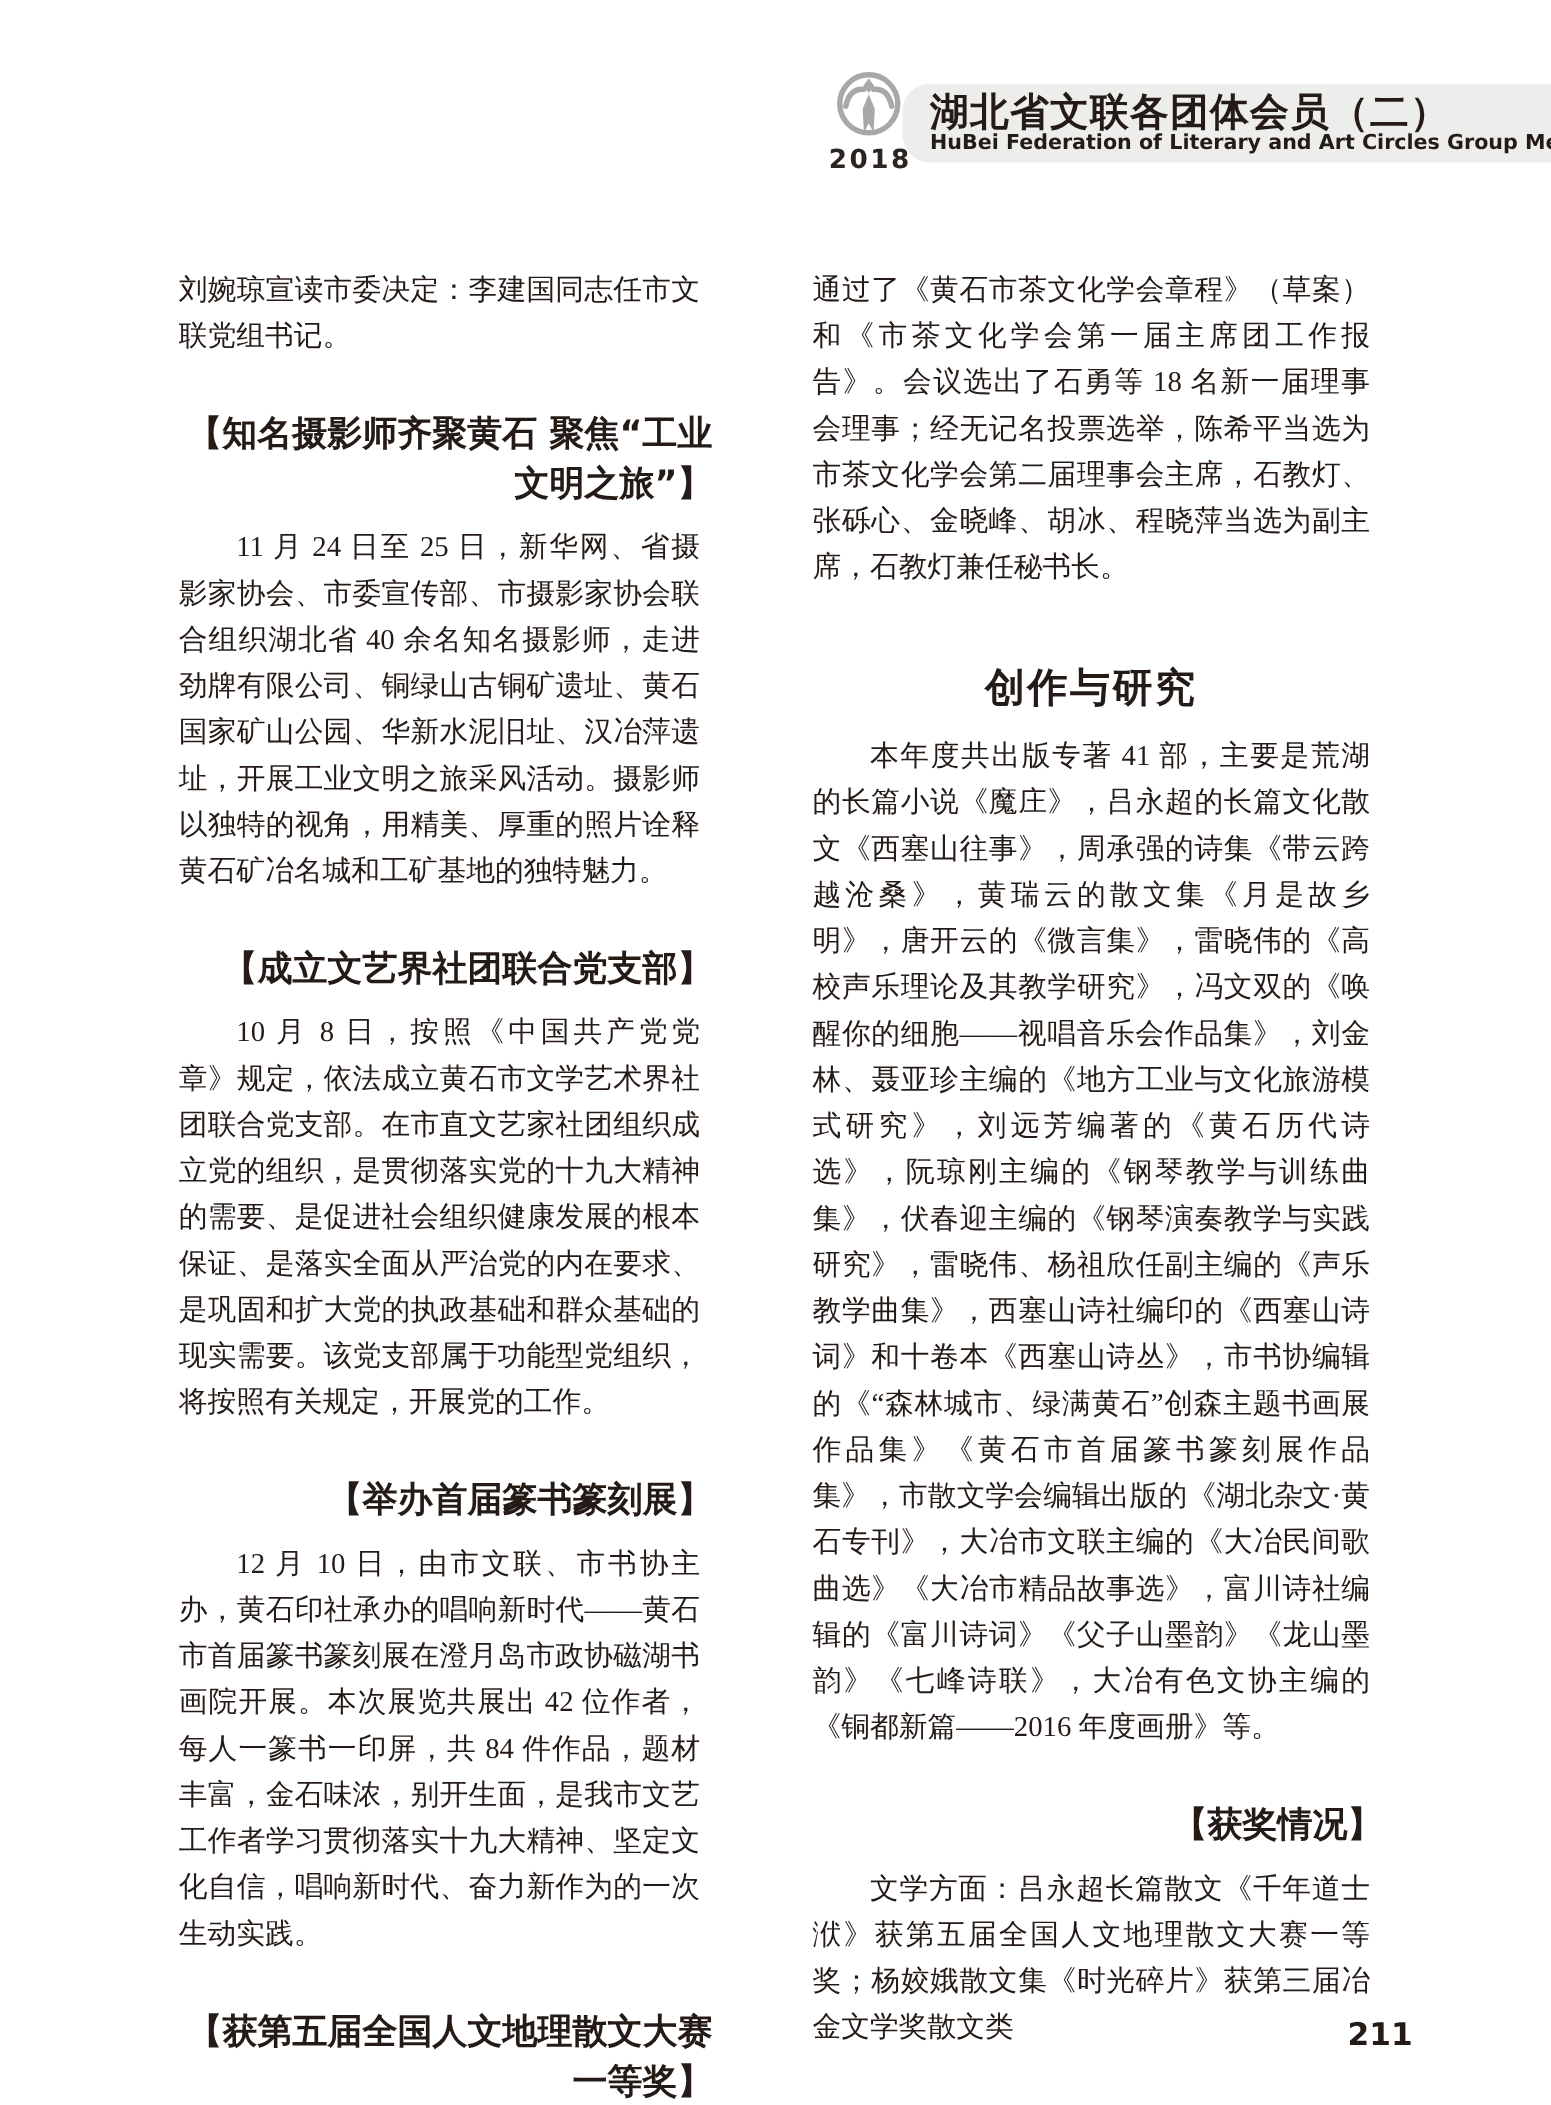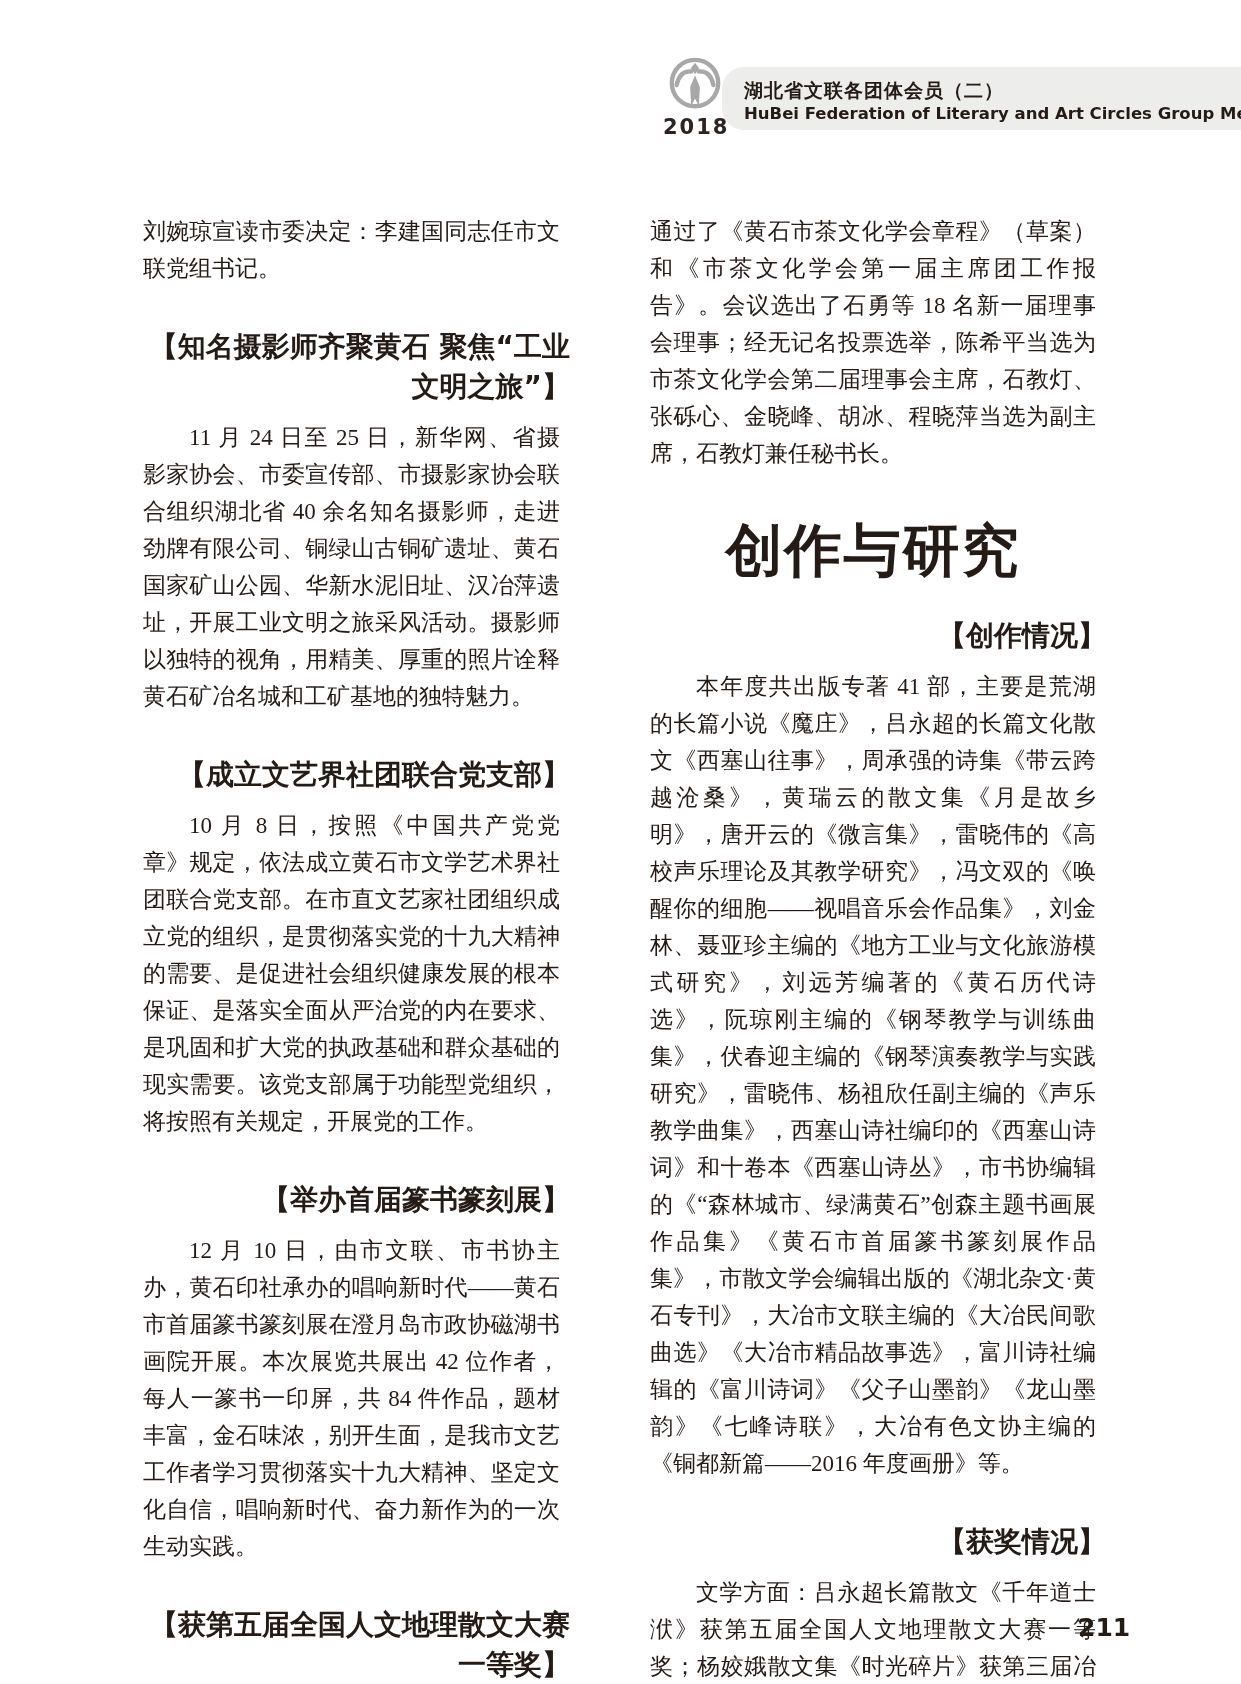--- a/index.html
+++ b/index.html
@@ -21,21 +21,21 @@
     width: 519px;
     height: 63px;
     background: #ededec;
     border-radius: 22px 0 0 22px;
     box-sizing: border-box;
     padding: 9px 0 0 22px;
   }
   .header-title-cn {
     font-family: "DejaVu Sans", sans-serif;
     font-weight: bold;
-    font-size: 19px;
+    font-size: 31px;
     line-height: 28px;
     color: #241b16;
     letter-spacing: 1px;
     white-space: nowrap;
   }
   .header-title-en {
     font-family: "DejaVu Sans", sans-serif;
     font-weight: bold;
     font-size: 16.5px;
     line-height: 20px;
@@ -81,21 +81,21 @@
     font-size: 28px;
     line-height: 40px;
     color: #241b16;
     text-align: right;
   }
 
   .section-title {
     margin: 52px 0 0 0;
     font-family: "DejaVu Sans", sans-serif;
     font-weight: bold;
-    font-size: 57px;
+    font-size: 32px;
     line-height: 52px;
     text-align: center;
     color: #241b16;
     letter-spacing: 2px;
   }
 
   
   .page-number {
     position: absolute;
     left: 1078px;
@@ -138,21 +138,20 @@
     <p class="body-para indent">10 月 8 日，按照《中国共产党党章》规定，依法成立黄石市文学艺术界社团联合党支部。在市直文艺家社团组织成立党的组织，是贯彻落实党的十九大精神的需要、是促进社会组织健康发展的根本保证、是落实全面从严治党的内在要求、是巩固和扩大党的执政基础和群众基础的现实需要。该党支部属于功能型党组织，将按照有关规定，开展党的工作。</p>
     <div class="entry-heading">【举办首届篆书篆刻展】</div>
     <p class="body-para indent">12 月 10 日，由市文联、市书协主办，黄石印社承办的唱响新时代——黄石市首届篆书篆刻展在澄月岛市政协磁湖书画院开展。本次展览共展出 42 位作者，每人一篆书一印屏，共 84 件作品，题材丰富，金石味浓，别开生面，是我市文艺工作者学习贯彻落实十九大精神、坚定文化自信，唱响新时代、奋力新作为的一次生动实践。</p>
     <div class="entry-heading">【获第五届全国人文地理散文大赛一等奖】</div>
     <p class="body-para indent">12 月 15 日，市茶文化学会第二届会员代表大会在欣曼晶酒店七楼会议室召开。会议审议并</p>
   </div>
 
   <div class="column column-right">
     <p class="body-para">通过了《黄石市茶文化学会章程》（草案）和《市茶文化学会第一届主席团工作报告》。会议选出了石勇等 18 名新一届理事会理事；经无记名投票选举，陈希平当选为市茶文化学会第二届理事会主席，石教灯、张砾心、金晓峰、胡冰、程晓萍当选为副主席，石教灯兼任秘书长。</p>
     <div class="section-title">创作与研究</div>
-    <div class="entry-heading">【创作情况】</div>
     <p class="body-para indent">本年度共出版专著 41 部，主要是荒湖的长篇小说《魔庄》，吕永超的长篇文化散文《西塞山往事》，周承强的诗集《带云跨越沧桑》，黄瑞云的散文集《月是故乡明》，唐开云的《微言集》，雷晓伟的《高校声乐理论及其教学研究》，冯文双的《唤醒你的细胞——视唱音乐会作品集》，刘金林、聂亚珍主编的《地方工业与文化旅游模式研究》，刘远芳编著的《黄石历代诗选》，阮琼刚主编的《钢琴教学与训练曲集》，伏春迎主编的《钢琴演奏教学与实践研究》，雷晓伟、杨祖欣任副主编的《声乐教学曲集》，西塞山诗社编印的《西塞山诗词》和十卷本《西塞山诗丛》，市书协编辑的《“森林城市、绿满黄石”创森主题书画展作品集》《黄石市首届篆书篆刻展作品集》，市散文学会编辑出版的《湖北杂文·黄石专刊》，大冶市文联主编的《大冶民间歌曲选》《大冶市精品故事选》，富川诗社编辑的《富川诗词》《父子山墨韵》《龙山墨韵》《七峰诗联》，大冶有色文协主编的《铜都新篇——2016 年度画册》等。</p>
     <div class="entry-heading">【获奖情况】</div>
     <p class="body-para indent">文学方面：吕永超长篇散文《千年道士洑》获第五届全国人文地理散文大赛一等奖；杨姣娥散文集《时光碎片》获第三届冶金文学奖散文类</p>
   </div>
 
   <div class="page-number">211</div>
 
 </div>
 
 </body></html>

